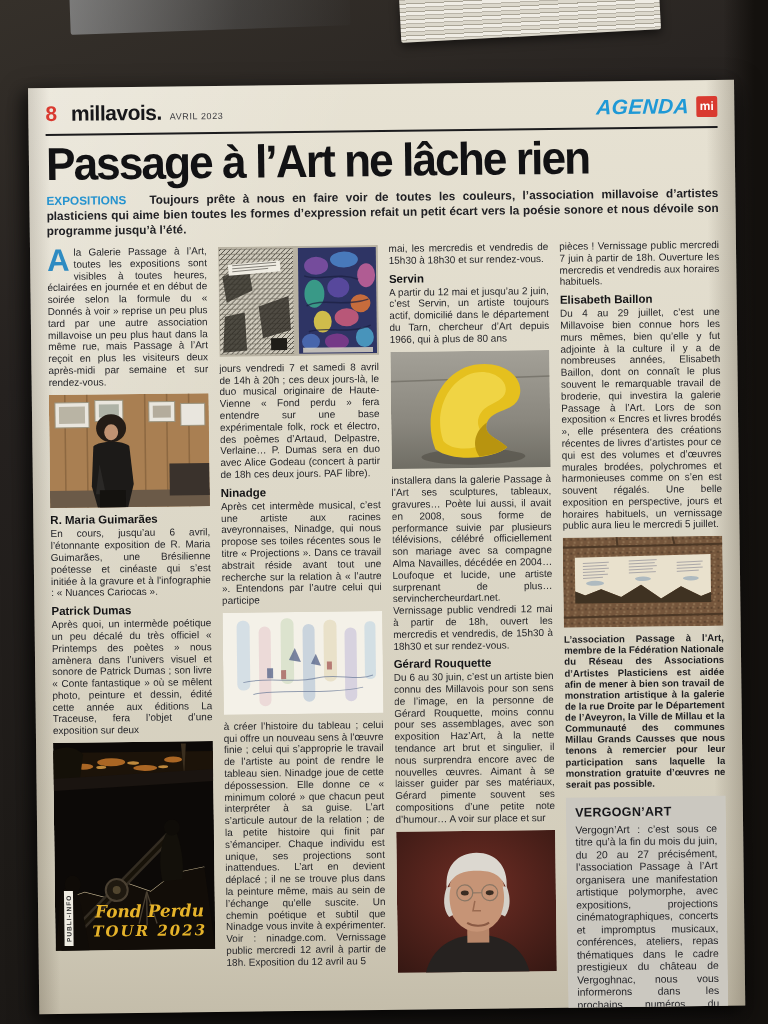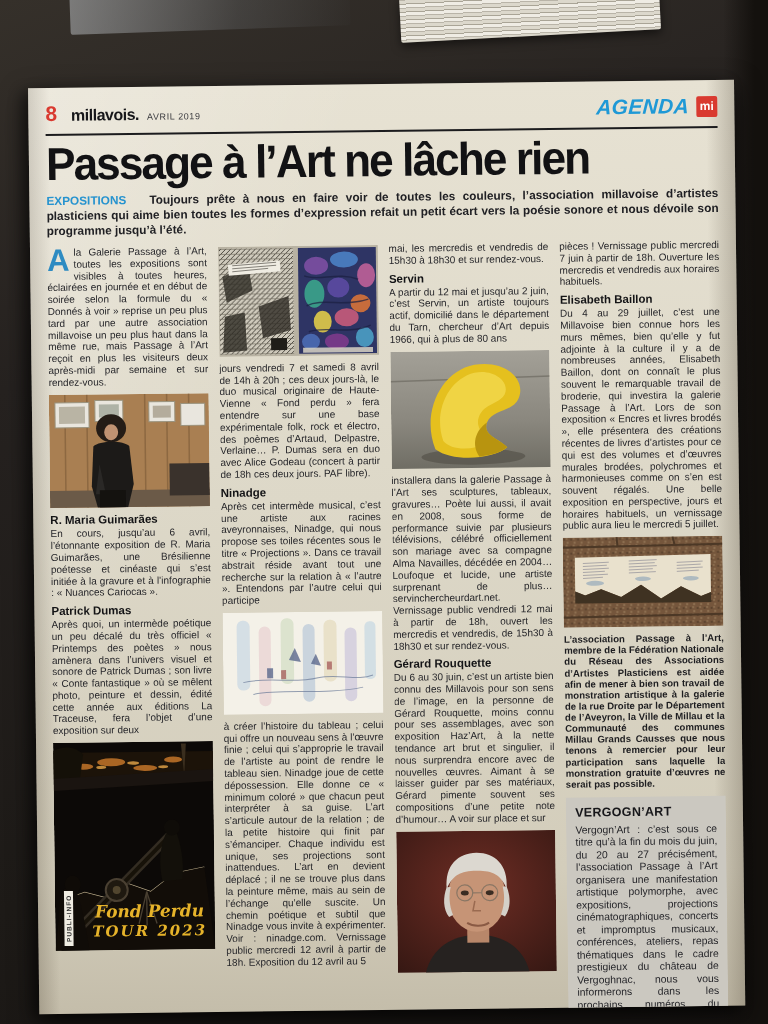--- a/index.html
+++ b/index.html
@@ -24,21 +24,21 @@
     transform:rotate(-0.7deg);transform-origin:50% 0;
     background:
       linear-gradient(115deg,rgba(255,255,255,.25),transparent 30%),
       linear-gradient(90deg,rgba(60,50,35,.22),transparent 3%,transparent 96%,rgba(60,50,35,.25)),
       linear-gradient(180deg,#e7e2d3 0%,#ddd8c8 45%,#d3cdbb 85%,#c4bdaa 100%);
     box-shadow:0 10px 28px rgba(0,0,0,.65), -6px 4px 14px rgba(0,0,0,.4);
     padding:14px 17px 10px 17px;box-sizing:border-box;overflow:hidden;
   }
   .masthead{display:flex;align-items:baseline;height:30px;}
   .pageno{color:#d93a30;font-size:21px;font-weight:bold;margin-right:14px;}
-  .brand{font-size:16px;font-weight:bold;color:#17171a;letter-spacing:-.5px;}
+  .brand{font-size:21px;font-weight:bold;color:#17171a;letter-spacing:-.5px;}
   .issue{font-size:9px;color:#3c3c40;margin-left:8px;letter-spacing:.6px;}
   .mh-right{margin-left:auto;display:flex;align-items:center;gap:7px;}
   .agenda{color:#1f99d6;font-size:21px;font-weight:bold;letter-spacing:.3px;font-style:italic;transform:skewX(-4deg);}
   .milogo{width:21px;height:21px;background:#d93a30;color:#fff;font-size:12px;font-weight:bold;
     display:flex;align-items:center;justify-content:center;border-radius:2px;}
   .rule{height:2px;background:#1c1c1e;margin:2px 0 4px;}
   .headline{font-size:46px;font-weight:bold;color:#121214;letter-spacing:-2px;
     transform:scaleX(.96);transform-origin:left;white-space:nowrap;line-height:1.08;margin:0 0 4px;}
   .lead{font-size:11.8px;font-weight:bold;color:#202024;line-height:1.28;text-align:justify;margin:0 0 8px;}
   .kicker{color:#2693cf;margin-right:23px;}
@@ -66,21 +66,21 @@
 
 <div class="sleeve"></div>
 <div class="stack"></div>
 <div class="table-shadow"></div>
 
 <div class="page">
 
   <div class="masthead">
     <span class="pageno">8</span>
     <span class="brand">millavois.</span>
-    <span class="issue">AVRIL 2019</span>
+    <span class="issue">AVRIL 2023</span>
     <span class="mh-right">
       <span class="agenda">AGENDA</span>
       <span class="milogo">mi</span>
     </span>
   </div>
   <div class="rule"></div>
 
   <div class="headline">Passage à l’Art ne lâche rien</div>
 
   <p class="lead"><span class="kicker">EXPOSITIONS</span><span>Toujours prête à nous en faire voir de toutes les couleurs, l’association millavoise d’artistes plasticiens qui aime bien toutes les formes d’expression refait un petit écart vers la poésie sonore et nous dévoile son programme jusqu’à l’été.</span></p>

